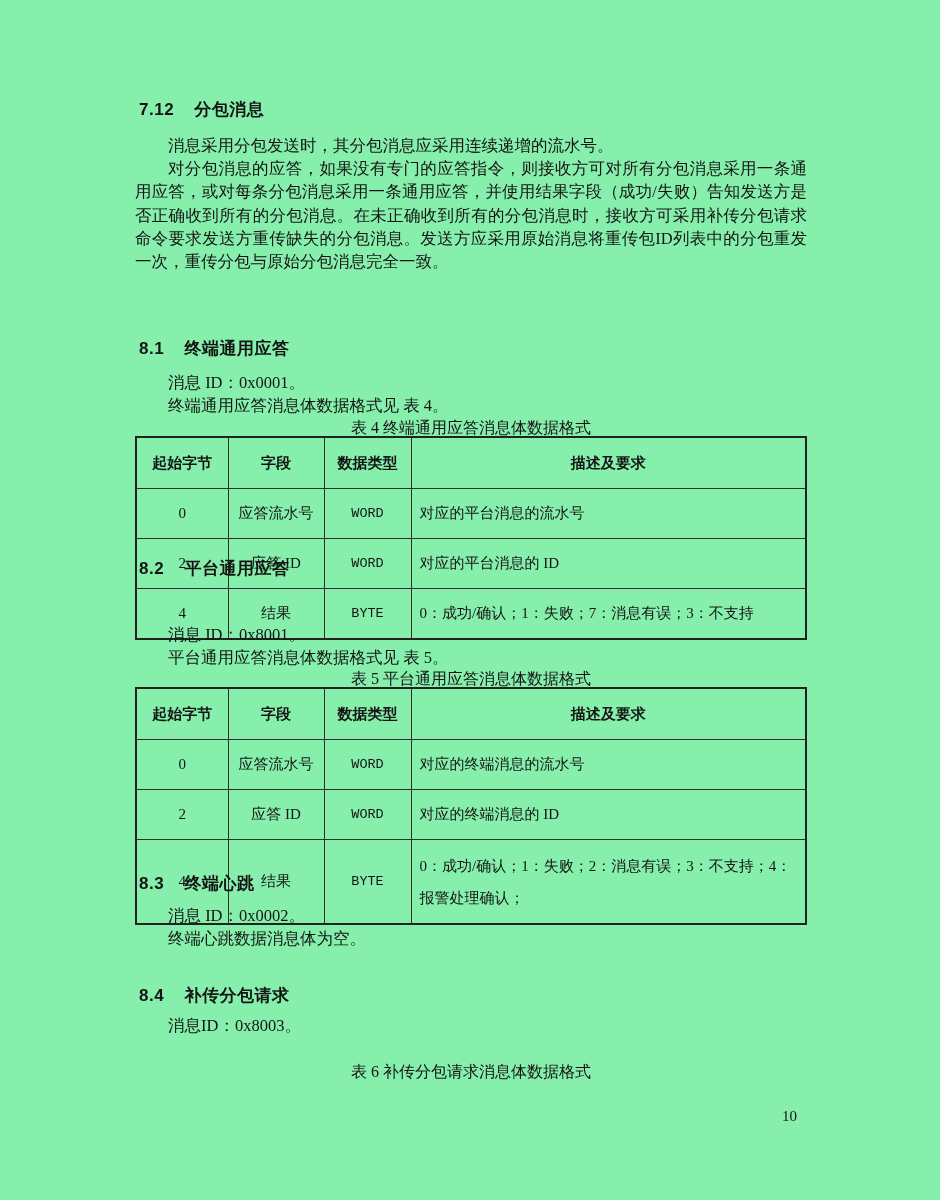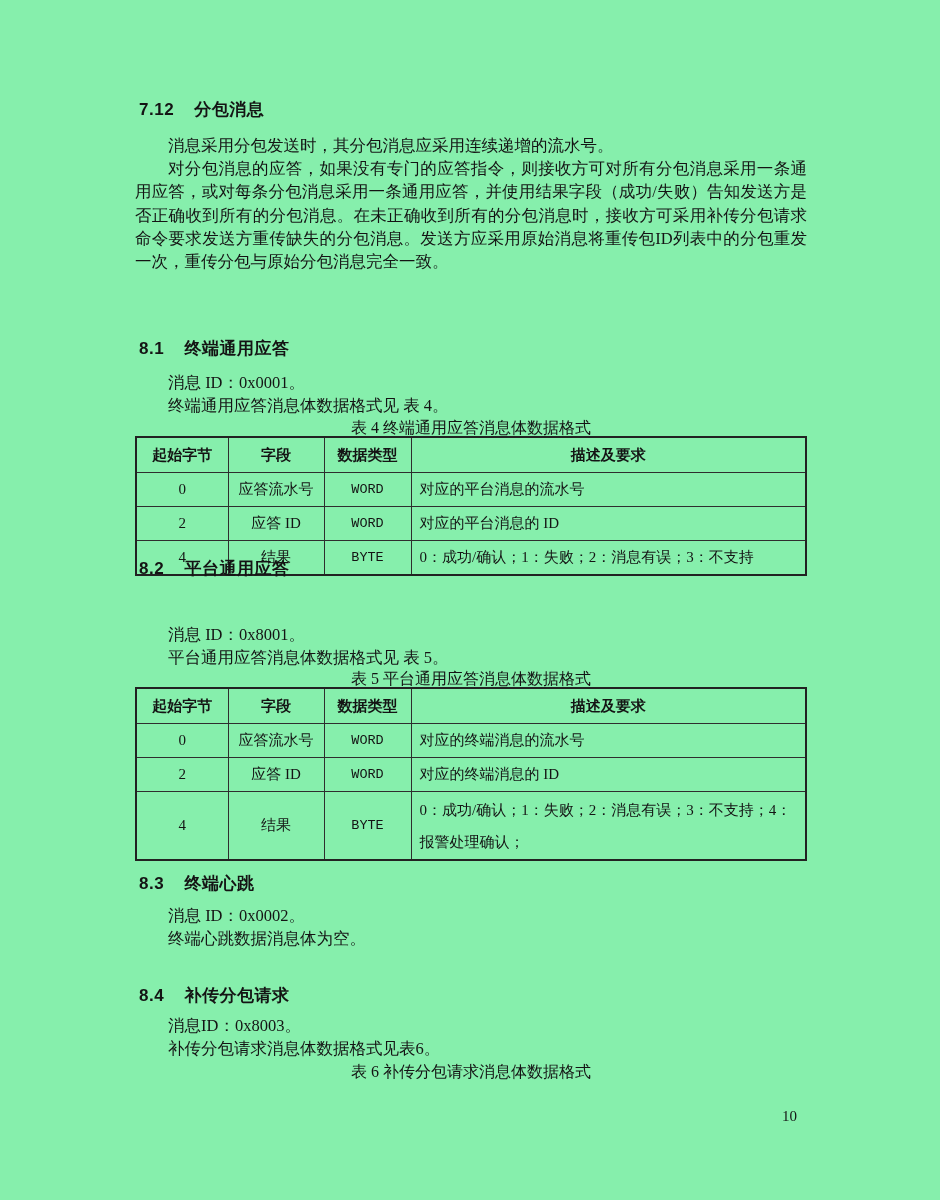--- a/index.html
+++ b/index.html
@@ -35,21 +35,21 @@
     font-size:16px;line-height:22px;
     text-align:center;
   }
   table.dtable{
     border-collapse:collapse;
     width:672px;
     table-layout:fixed;
   }
   table.dtable th, table.dtable td{
     border:1px solid #2e2e2e;
-    padding:0;
+    padding:8px;
     overflow:hidden;
   }
   table.dtable{border:2px solid #222;}
   table.dtable th{
     height:34px;
     font-family:"Liberation Sans","DejaVu Sans",sans-serif;
     font-weight:700;
     font-size:15px;
     text-align:center;
   }
@@ -125,21 +125,21 @@
       <tr>
         <td>2</td>
         <td>应答 ID</td>
         <td class="c-type">WORD</td>
         <td class="c-desc">对应的平台消息的 ID</td>
       </tr>
       <tr>
         <td>4</td>
         <td>结果</td>
         <td class="c-type">BYTE</td>
-        <td class="c-desc">0：成功/确认；1：失败；2：消息有误；3：不支持</td>
+        <td class="c-desc">0：成功/确认；1：失败；7：消息有误；3：不支持</td>
       </tr>
     </tbody>
   </table>
 
   <div class="abs h" style="top:559px">
     <span class="hnum">8.2</span>
     <span>平台通用应答</span>
   </div>
   <div class="abs" style="top:623px">
     <p class="line">消息 ID：0x8001。</p>
@@ -192,19 +192,18 @@
     <p class="line">消息 ID：0x0002。</p>
     <p class="line">终端心跳数据消息体为空。</p>
   </div>
 
   <div class="abs h" style="top:986px">
     <span class="hnum">8.4</span>
     <span>补传分包请求</span>
   </div>
   <div class="abs" style="top:1014px">
     <p class="line">消息ID：0x8003。</p>
-    <p class="line">补传分包请求消息体数据格式见表6。</p>
   </div>
   <div class="abs caption" style="top:1061px">表 6 补传分包请求消息体数据格式</div>
 
   <span class="pagenum">10</span>
 
 </div>
 
 </body></html>

